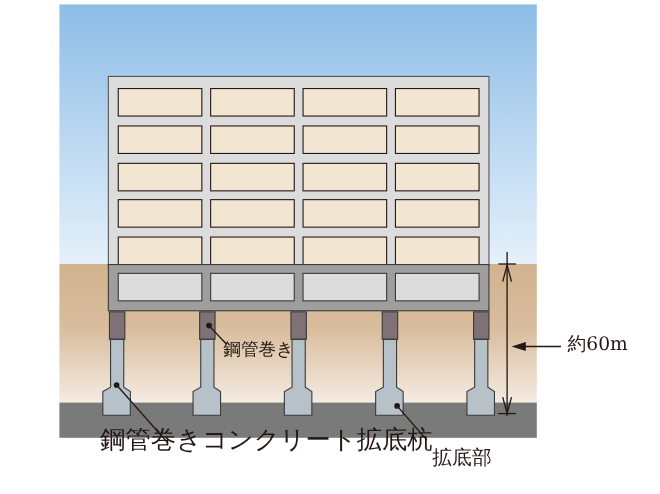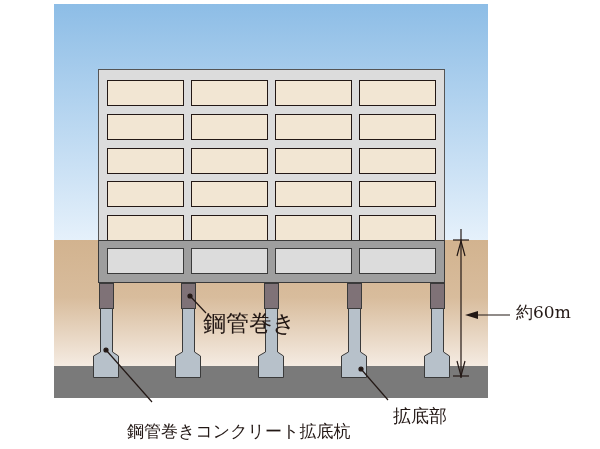--- a/index.html
+++ b/index.html
@@ -100,16 +100,16 @@
     <line x1="461" y1="229" x2="461" y2="378"></line>
     <line x1="453" y1="240" x2="469" y2="240"></line>
     <line x1="453" y1="376" x2="469" y2="376"></line>
     <polyline points="457,256 461,241 465,256"></polyline>
     <polyline points="457,361 461,376 465,361"></polyline>
     <line x1="470" y1="315" x2="510" y2="315"></line>
   </g>
   <path d="M465 315 L478 311 L478 319 Z" fill="#231815"></path>
 </svg>
 
-<div class="lbl" style="left:203px;top:308px;font-size:23px;">鋼管巻き</div>
+<div class="lbl" style="left:203px;top:308px;font-size:16px;">鋼管巻き</div>
 <div class="lbl" style="left:516px;top:301px;font-size:17px;">約60m</div>
-<div class="lbl" style="left:91px;top:420px;font-size:17px;margin-left:36px;">鋼管巻きコンクリート拡底杭</div>
+<div class="lbl" style="left:91px;top:384px;font-size:23px;">鋼管巻きコンクリート拡底杭</div>
 <div class="lbl" style="left:393px;top:404px;font-size:18px;">拡底部</div>
 
 </body></html>

